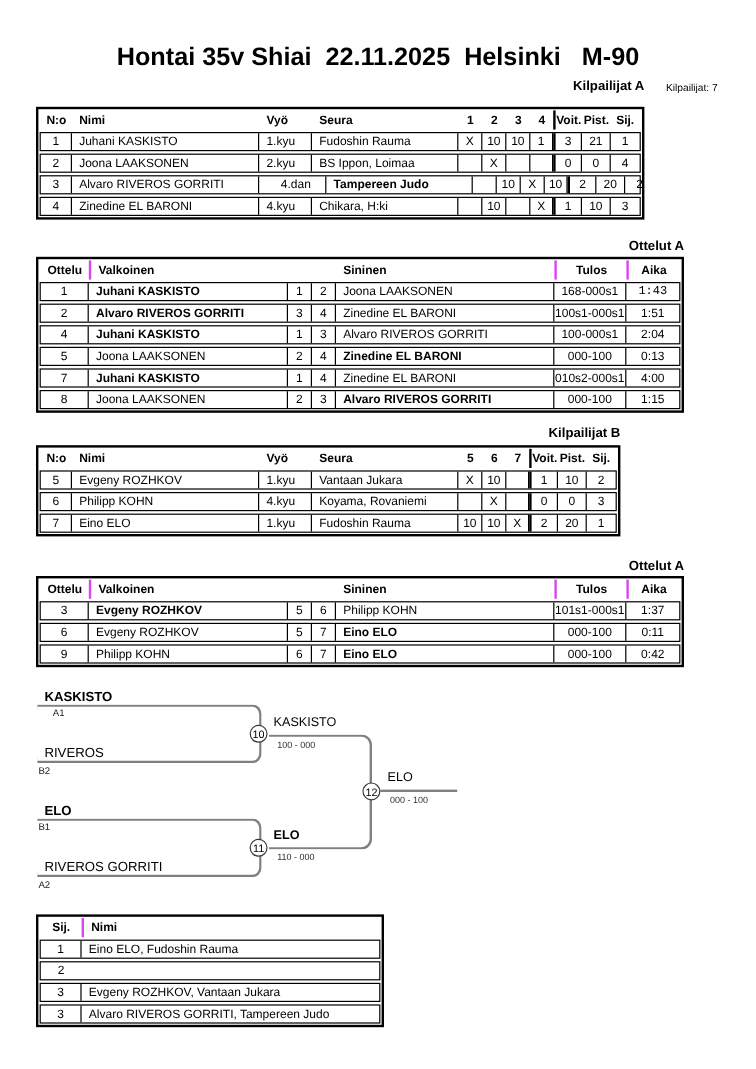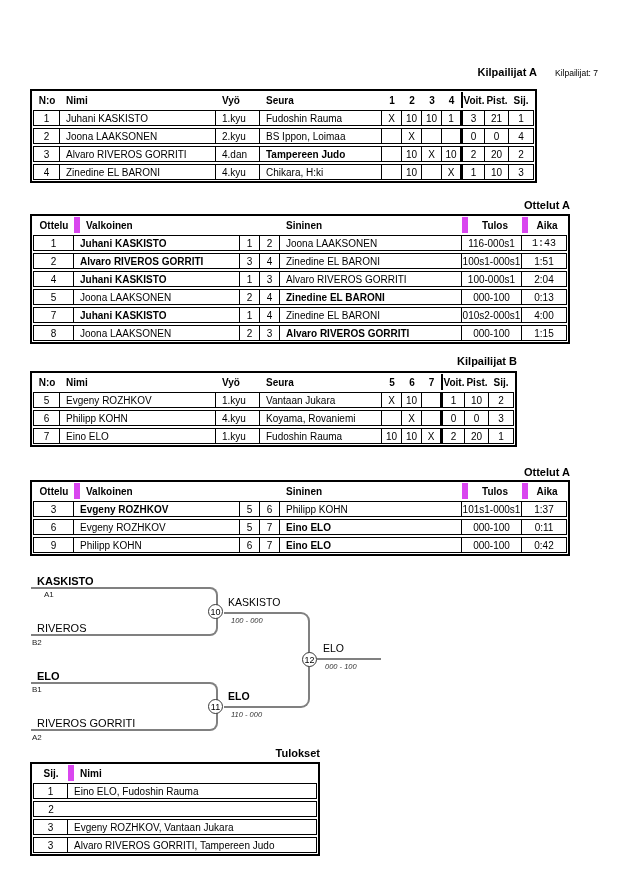--- a/index.html
+++ b/index.html
@@ -15,42 +15,43 @@
   .thead{height:16px;display:flex;align-items:center;font-weight:700;font-size:10px;padding:0 1px;}
   .trow{display:flex;border:1px solid #000;height:16px;margin-top:2px;box-sizing:border-box;
         font-size:10px;align-items:stretch;background:#fff;}
   .cell{display:flex;align-items:center;justify-content:center;box-sizing:border-box;
         overflow:hidden;white-space:nowrap;flex:none;}
   .cell.l{justify-content:flex-start;padding-left:6px;}
   .trow .cell{border-right:1px solid #000;}
   .trow .cell:last-child{border-right:none;}
   .cell.thick{border-left:2px solid #000;}
   .thead .cell{border-right:none;align-self:stretch;}
-  .thead .cell.hsep{border-left:6px solid #d946ef;}
+  .thead .cell.hsep{border-left:2px solid #d946ef;}
   .thead .cell.thick{border-left:2px solid #000;}
   .b{font-weight:700;}
 
   
   .brk-pair{border-top:2px solid #808080;border-right:2px solid #808080;border-bottom:2px solid #808080;
             border-radius:0 8px 8px 0;box-sizing:border-box;}
   .brk-win{border-top:2px solid #808080;border-right:2px solid #808080;border-bottom:2px solid #808080;
            border-radius:0 9px 9px 0;box-sizing:border-box;}
   .brk-final{height:2px;background:#808080;}
   .circ{width:15px;height:15px;border:1px solid #3a3a3a;border-radius:50%;background:#fff;
         display:flex;align-items:center;justify-content:center;font-size:9px;box-sizing:border-box;}
   .ent{font-size:11px;white-space:nowrap;}
   .seed{font-size:8px;color:#222;}
   .wname{font-size:10.5px;white-space:nowrap;}
-  .wscore{font-size:7.5px;color:#333;white-space:nowrap;font-style:italic;}
+  .wscore{font-size:7.5px;color:#333;white-space:nowrap;}
 </style>
 </head>
 <body>
 
 <div class="page">
 
+  <div class="abs title">Hontai 35v Shiai  22.11.2025  Helsinki   M-90</div>
   <div class="abs sectitle" style="top:66px;left:30px;width:507px;">Kilpailijat A</div>
   <div class="abs count">Kilpailijat: 7</div>
 
   <div class="abs tbl" id="tbl-kilpailijat_a" style="top:89px;left:30px;width:501px;">
       <div class="thead">
         <div class="cell " style="width: 26px;">N:o</div>
         <div class="cell l" style="width: 156px;">Nimi</div>
         <div class="cell l" style="width: 44px;">Vyö</div>
         <div class="cell l" style="width: 122px;">Seura</div>
         <div class="cell " style="width: 20px;">1</div>
@@ -83,21 +84,21 @@
         <div class="cell " style="width: 20px;">X</div>
         <div class="cell " style="width: 20px;"></div>
         <div class="cell " style="width: 19px;"></div>
         <div class="cell  thick" style="width: 24px;">0</div>
         <div class="cell " style="width: 24px;">0</div>
         <div class="cell " style="width: 24px;">4</div>
       </div>
       <div class="trow">
         <div class="cell " style="width: 26px;">3</div>
         <div class="cell l" style="width: 156px;">Alvaro RIVEROS GORRITI</div>
-        <div class="cell l" style="width: 44px;">4.dan</div>
+        <div class="cell l" style="width: 44px; margin-left: 12px;">4.dan</div>
         <div class="cell l" style="width: 122px; font-weight: bold;">Tampereen Judo</div>
         <div class="cell " style="width: 20px;"></div>
         <div class="cell " style="width: 20px;">10</div>
         <div class="cell " style="width: 20px;">X</div>
         <div class="cell " style="width: 19px;">10</div>
         <div class="cell  thick" style="width: 24px;">2</div>
         <div class="cell " style="width: 24px;">20</div>
         <div class="cell " style="width: 24px;">2</div>
       </div>
       <div class="trow">
@@ -125,21 +126,21 @@
         <div class="cell l" style="width: 182px;">Sininen</div>
         <div class="cell hsep" style="width: 60px;">Tulos</div>
         <div class="cell hsep" style="width: 44px;">Aika</div>
       </div>
       <div class="trow">
         <div class="cell " style="width: 40px;">1</div>
         <div class="cell l b" style="width: 166px;">Juhani KASKISTO</div>
         <div class="cell " style="width: 20px;">1</div>
         <div class="cell " style="width: 20px;">2</div>
         <div class="cell l" style="width: 182px;">Joona LAAKSONEN</div>
-        <div class="cell " style="width: 60px;">116-000s1</div>
+        <div class="cell " style="width: 60px;">168-000s1</div>
         <div class="cell " style="width: 44px; font-family: Liberation Mono, monospace;">1:43</div>
       </div>
       <div class="trow">
         <div class="cell " style="width: 40px;">2</div>
         <div class="cell l b" style="width: 166px;">Alvaro RIVEROS GORRITI</div>
         <div class="cell " style="width: 20px;">3</div>
         <div class="cell " style="width: 20px;">4</div>
         <div class="cell l" style="width: 182px;">Zinedine EL BARONI</div>
         <div class="cell " style="width: 60px;">100s1-000s1</div>
         <div class="cell " style="width: 44px;">1:51</div>
@@ -292,21 +293,20 @@
   <div class="abs circ" style="top:699px;left:208px;">11</div>
   <div class="abs circ" style="top:652px;left:302px;">12</div>
 
   <div class="abs wname" style="top:596px;left:228px;">KASKISTO</div>
   <div class="abs wscore" style="top:616px;left:231px;">100 - 000</div>
   <div class="abs wname b" style="top:690px;left:228px;">ELO</div>
   <div class="abs wscore" style="top:710px;left:231px;">110 - 000</div>
   <div class="abs wname" style="top:642px;left:323px;">ELO</div>
   <div class="abs wscore" style="top:662px;left:325px;">000 - 100</div>
 
-  <div class="abs sectitle" style="top:747px;left:30px;width:290px;">Tulokset</div>
   <div class="abs tbl" id="tbl-tulokset" style="top:762px;left:30px;width:284px;">
       <div class="thead">
         <div class="cell " style="width: 34px;">Sij.</div>
         <div class="cell l hsep" style="width: 244px;">Nimi</div>
       </div>
       <div class="trow">
         <div class="cell " style="width: 34px;">1</div>
         <div class="cell l" style="width: 244px;">Eino ELO, Fudoshin Rauma</div>
       </div>
       <div class="trow">

